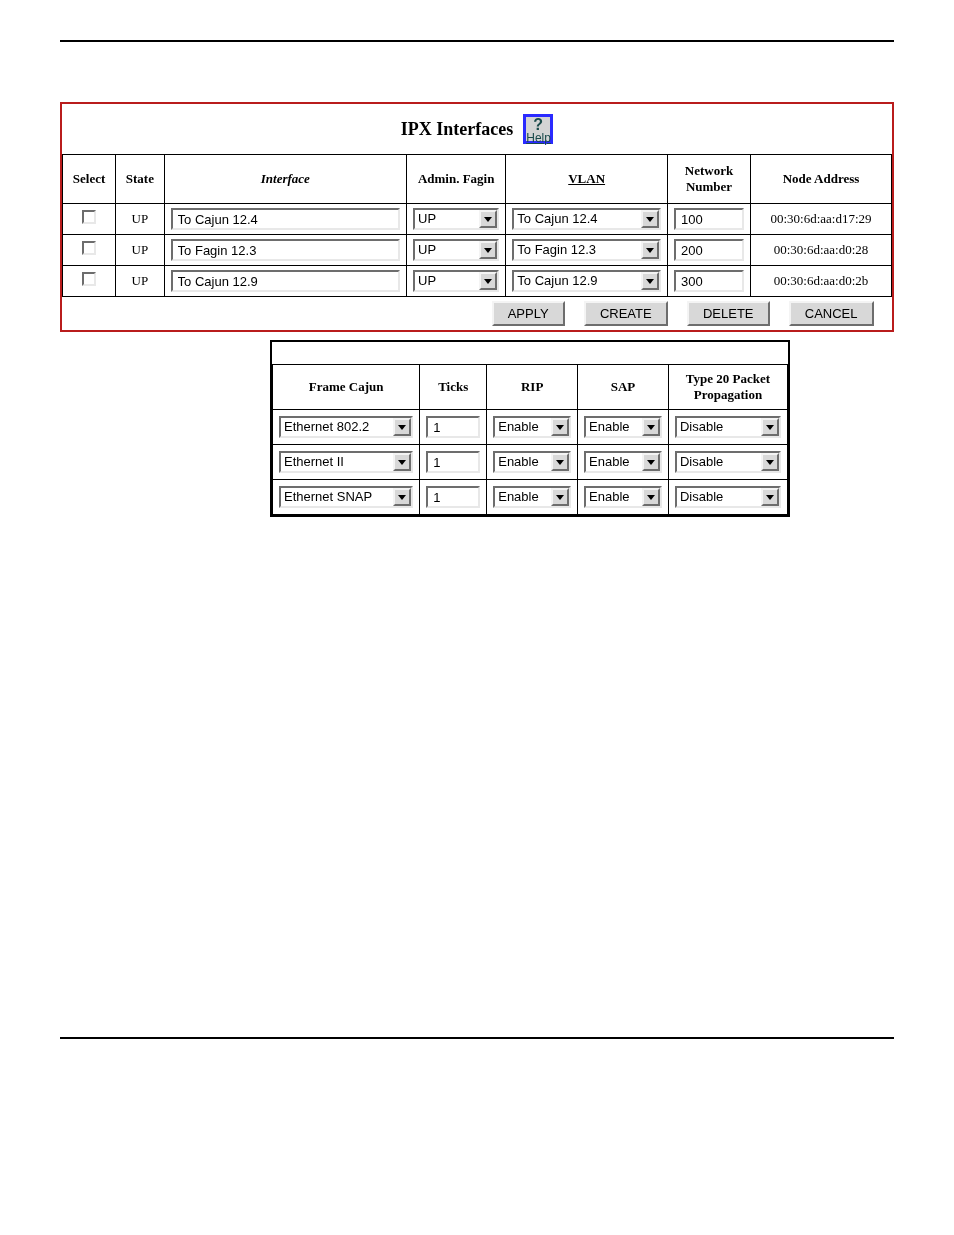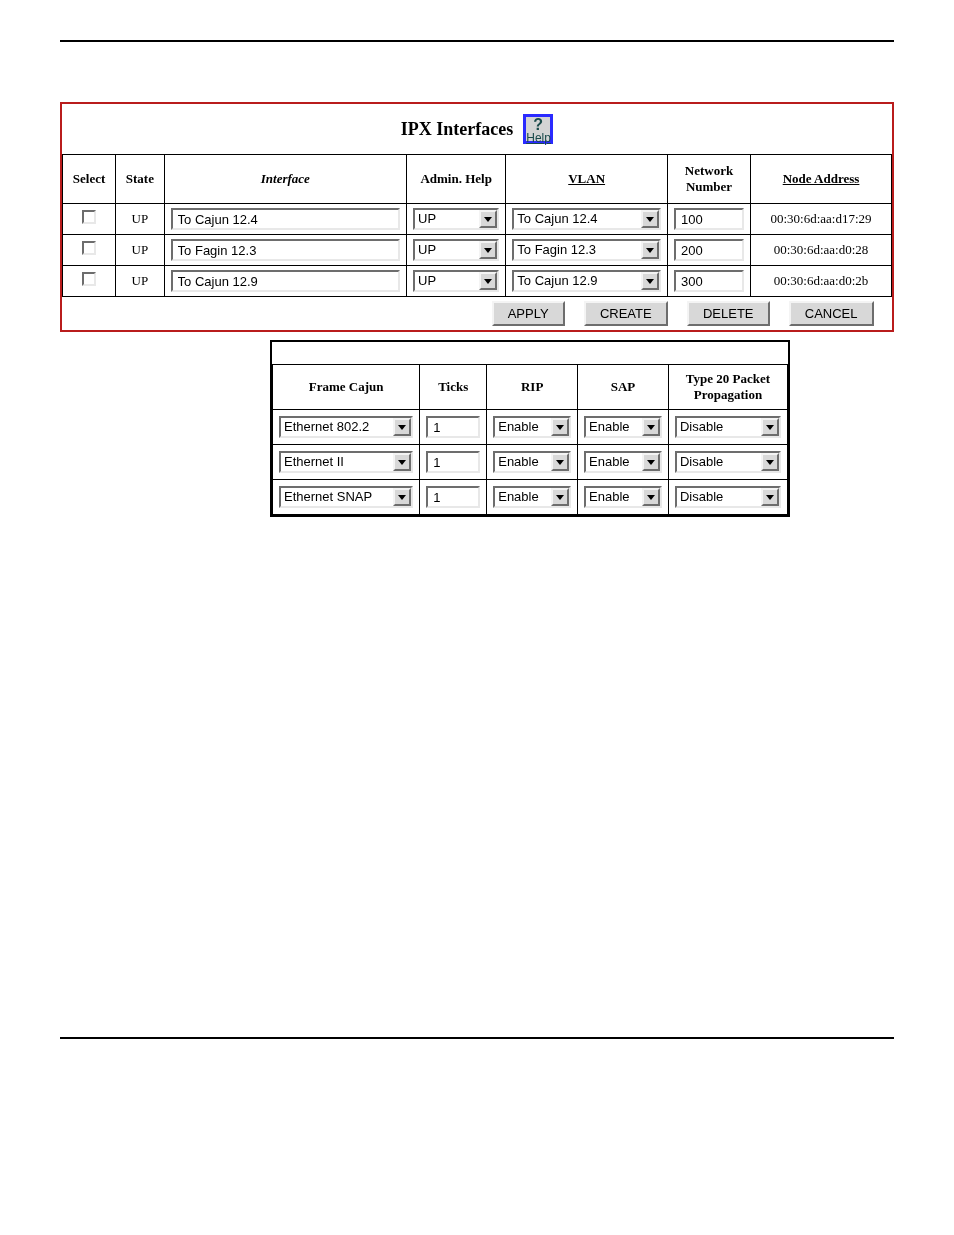--- a/index.html
+++ b/index.html
@@ -74,21 +74,21 @@
     font-weight: bold;
     font-size: 13px;
     padding: 8px 4px;
   }
   .col-select { width: 46px; }
   .col-state  { width: 42px; }
   .col-iface  { width: 210px; font-style: italic; }
   .col-admin  { width: 86px; }
   .col-vlan   { width: 140px; text-decoration: underline; }
   .col-netnum { width: 72px; }
-  .col-node   { width: 122px; text-decoration: underline; }
+  .col-node   { width: 122px; }
   .sunken {
     display: inline-flex;
     align-items: center;
     background: #fff;
     border: 2px solid;
     border-color: #6d6d6d #e8e8e8 #e8e8e8 #6d6d6d;
     height: 22px;
     padding: 0 3px;
     text-align: left;
     width: 100%;
@@ -192,21 +192,21 @@
         </span>
       </div>
     </div>
 
     <table class="grid">
       <tbody>
           <tr>
         <th class="col-select">Select</th>
         <th class="col-state">State</th>
         <th class="col-iface">Interface</th>
-        <th class="col-admin">Admin. Help</th>
+        <th class="col-admin">Admin. Fagin</th>
         <th class="col-vlan">VLAN</th>
         <th class="col-netnum">Network Number</th>
         <th class="col-node">Node Address</th>
       </tr>
 
       <tr>
         <td><span class="chk"></span></td>
         <td>UP</td>
         <td><span class="sunken">
                 <input value="To Cajun 12.4" style="">

